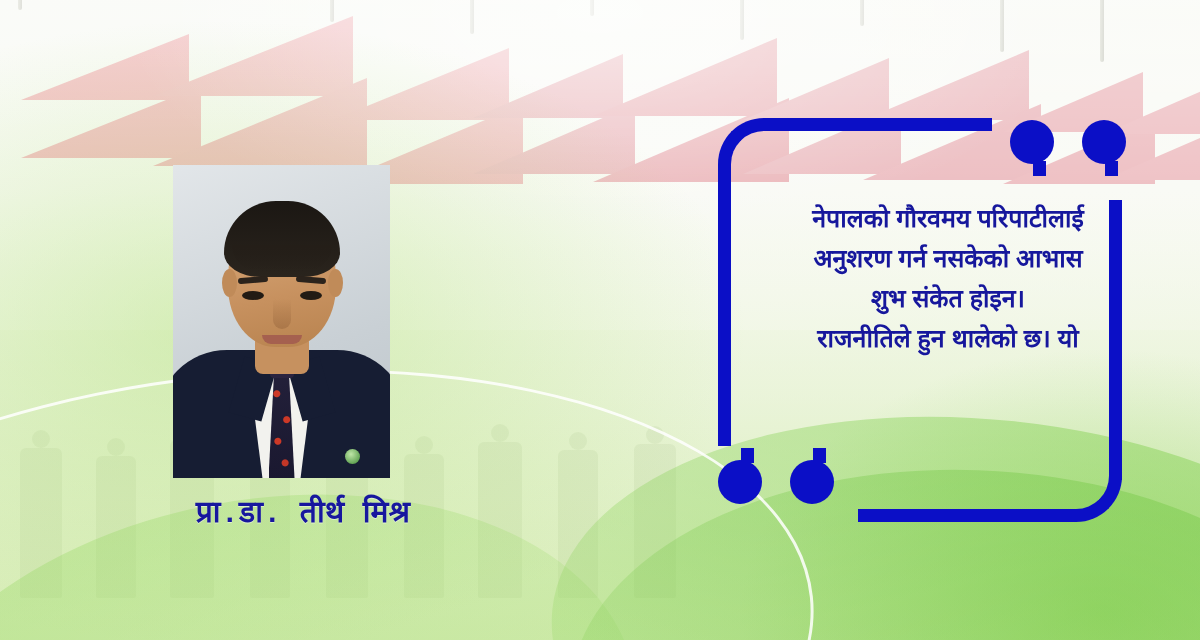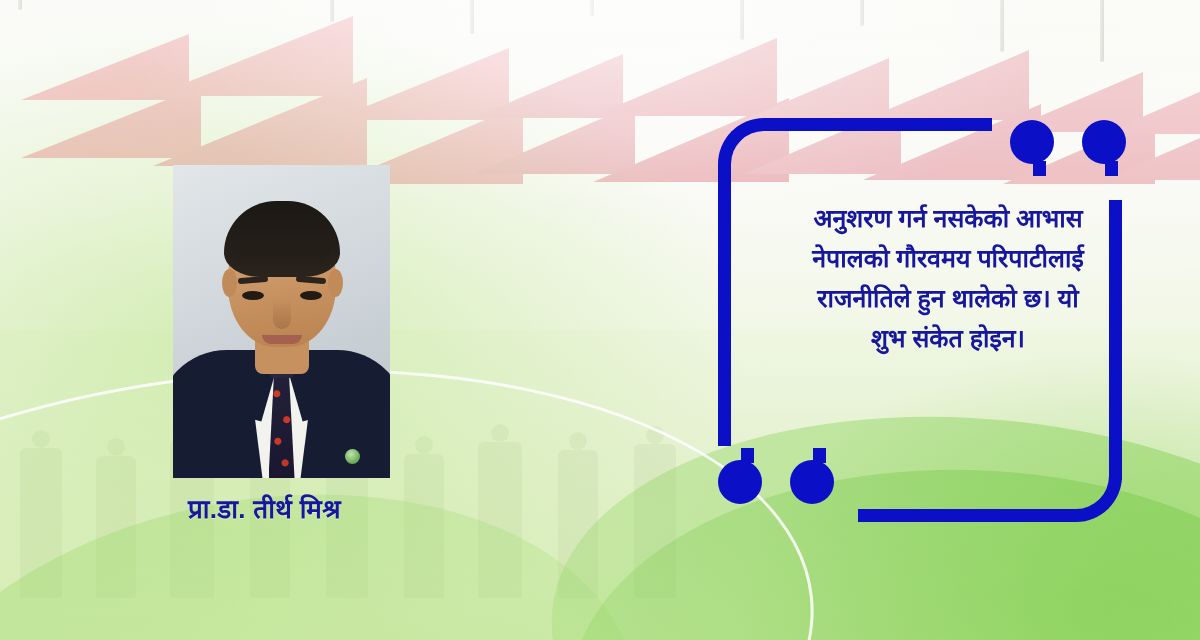--- a/index.html
+++ b/index.html
@@ -159,23 +159,23 @@
     background:linear-gradient(180deg,rgba(168,118,72,0),rgba(154,104,62,.55));border-radius:0 0 10px 10px;
   }
   .p-mouth{
     position:absolute;left:50%;top:170px;margin-left:-20px;width:40px;height:9px;
     background:#a5604f;border-radius:0 0 18px 18px;
   }
 
   
   .byline{
     position:absolute;left:188px;top:490px;width:230px;
-    text-align:left;color:#17179e;
-    font-size:26px;font-weight:700;letter-spacing:.3px;
-    font-family:Liberation Sans, sans-serif;
+    text-align:center;color:#17179e;
+    font-size:30px;font-weight:700;letter-spacing:.3px;
+    font-family:Liberation Mono, monospace;
     text-shadow:0 1px 0 rgba(255,255,255,.45);
   }
 
   
   .frame{position:absolute;left:700px;top:100px;width:460px;height:440px;}
   .fr{position:absolute;background:#0b0fc6;}
 
   
   .fr-corner-tl{
     position:absolute;left:18px;top:18px;width:62px;height:62px;
@@ -369,19 +369,19 @@
         <i></i>
         <u></u>
       </span>
     <span class="qmark q-open  q4">
         <i></i>
         <u></u>
       </span>
   </div>
 
   <div class="quote">
+    <span class="ln">नेपालको गौरवमय परिपाटीलाई</span>
     <span class="ln">अनुशरण गर्न नसकेको आभास</span>
-    <span class="ln">नेपालको गौरवमय परिपाटीलाई</span>
+    <span class="ln">शुभ संकेत होइन।</span>
     <span class="ln">राजनीतिले हुन थालेको छ। यो</span>
-    <span class="ln">शुभ संकेत होइन।</span>
   </div>
 
 </div>
 
 </body></html>

